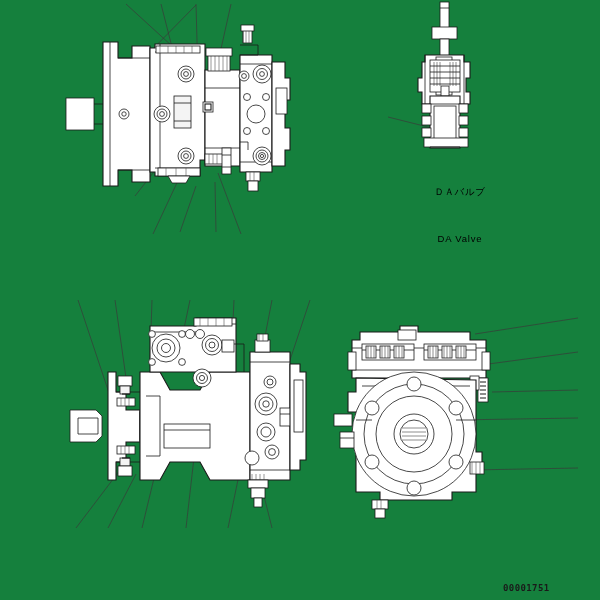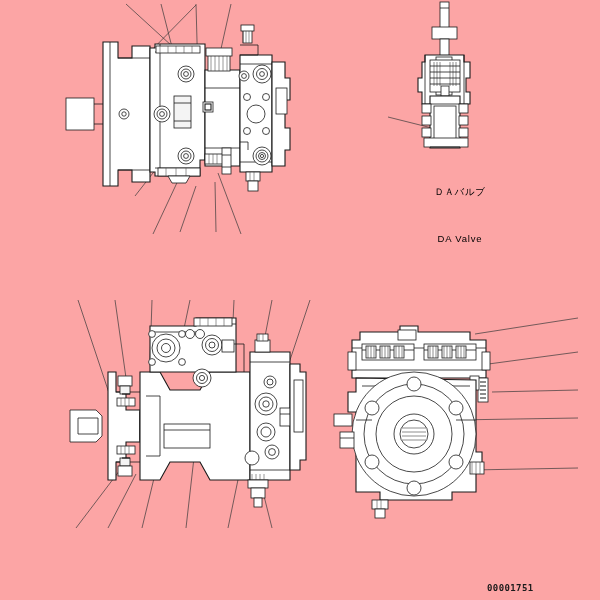--- a/index.html
+++ b/index.html
@@ -8,21 +8,21 @@
     padding: 0;
     background: #ffffff;
   }
   body {
     font-family: "Liberation Sans", sans-serif;
   }
   #sheet {
     position: relative;
     width: 600px;
     height: 600px;
-    background: #fca5a5;
+    background: #15803d;
     overflow: hidden;
   }
   #sheet svg.drawing {
     position: absolute;
     left: 0;
     top: 0;
     width: 600px;
     height: 600px;
   }
   .label-block {
@@ -453,15 +453,15 @@
         <path class="lnt" d="M377 500 L377 509 M381 500 L381 509"></path>
       </g>
     </g>
   </svg>
 
   <div class="label-block" style="left: 400px; top: 150px; width: 120px;">
     <div class="label-jp">ＤＡバルブ</div>
     <div class="label-en">DA Valve</div>
   </div>
 
-  <div class="drawing-number" style="left: 487px; top: 583px;">00001751</div>
+  <div class="drawing-number" style="left: 503px; top: 583px;">00001751</div>
 
 </div>
 
 </body></html>

